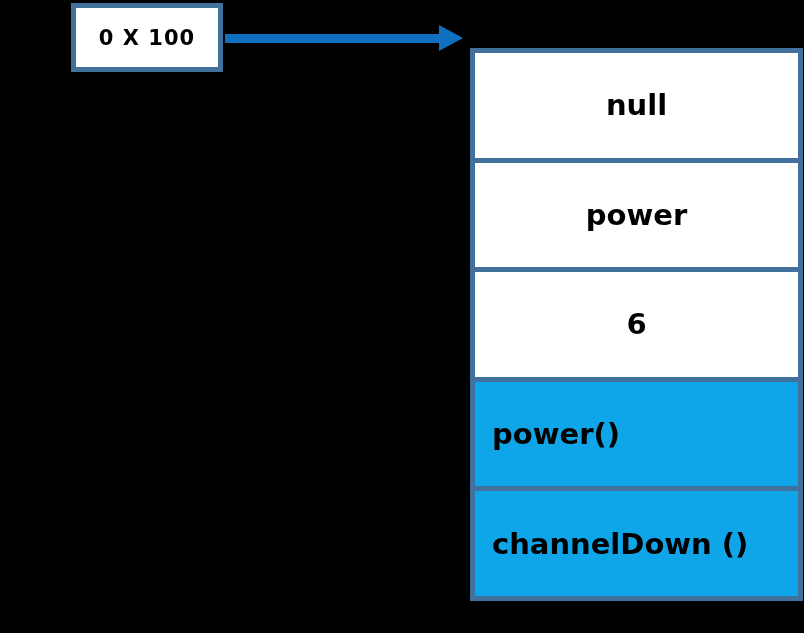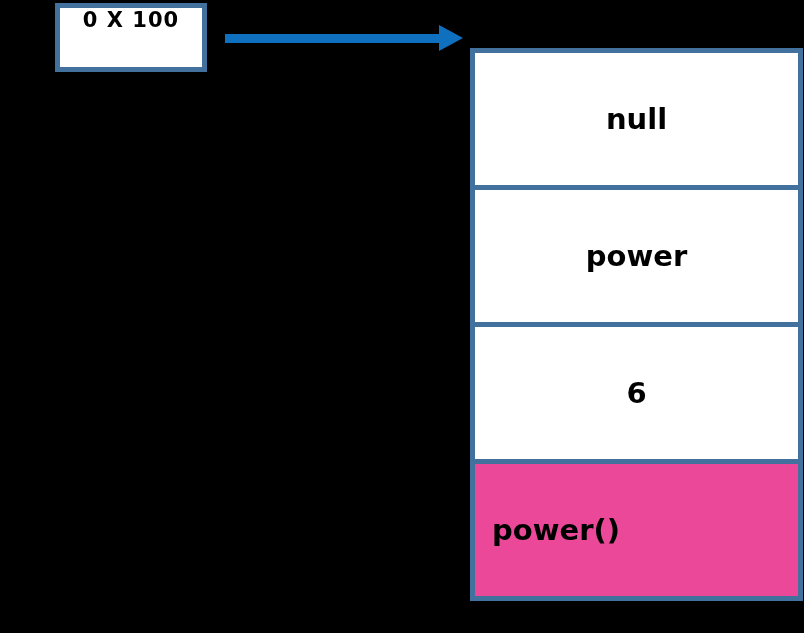--- a/index.html
+++ b/index.html
@@ -15,27 +15,28 @@
     font-family: "DejaVu Sans", "Liberation Sans", sans-serif;
   }
   .canvas {
     position: absolute;
     inset: 0;
   }
 
   
   .address-box {
     position: absolute;
-    left: 55px;
+    left: 71px;
     top: 3px;
     width: 142px;
     height: 59px;
     background: #ffffff;
     border: 5px solid #41719C;
     display: flex;
+    align-items: center;
     justify-content: center;
   }
   .address-box span {
     font-size: 21px;
     font-weight: 700;
     color: #000000;
     letter-spacing: 1px;
   }
 
   
@@ -78,21 +79,21 @@
     color: #000000;
   }
   .object-table .row + .row {
     border-top: 5px solid #41719C;
   }
   .object-table .row.property {
     background: #ffffff;
     justify-content: center;
   }
   .object-table .row.method {
-    background: #ec4899;
+    background: #0ea5e9;
     justify-content: flex-start;
     padding-left: 17px;
   }
 </style>
 </head>
 <body>
 
 <div class="canvas">
 
   <div class="address-box">
@@ -108,15 +109,18 @@
     </div>
     <div class="row property">
       <span>power</span>
     </div>
     <div class="row property">
       <span>6</span>
     </div>
     <div class="row method">
       <span>power()</span>
     </div>
+    <div class="row method">
+      <span>channelDown ()</span>
+    </div>
   </div>
 
 </div>
 
 </body></html>

